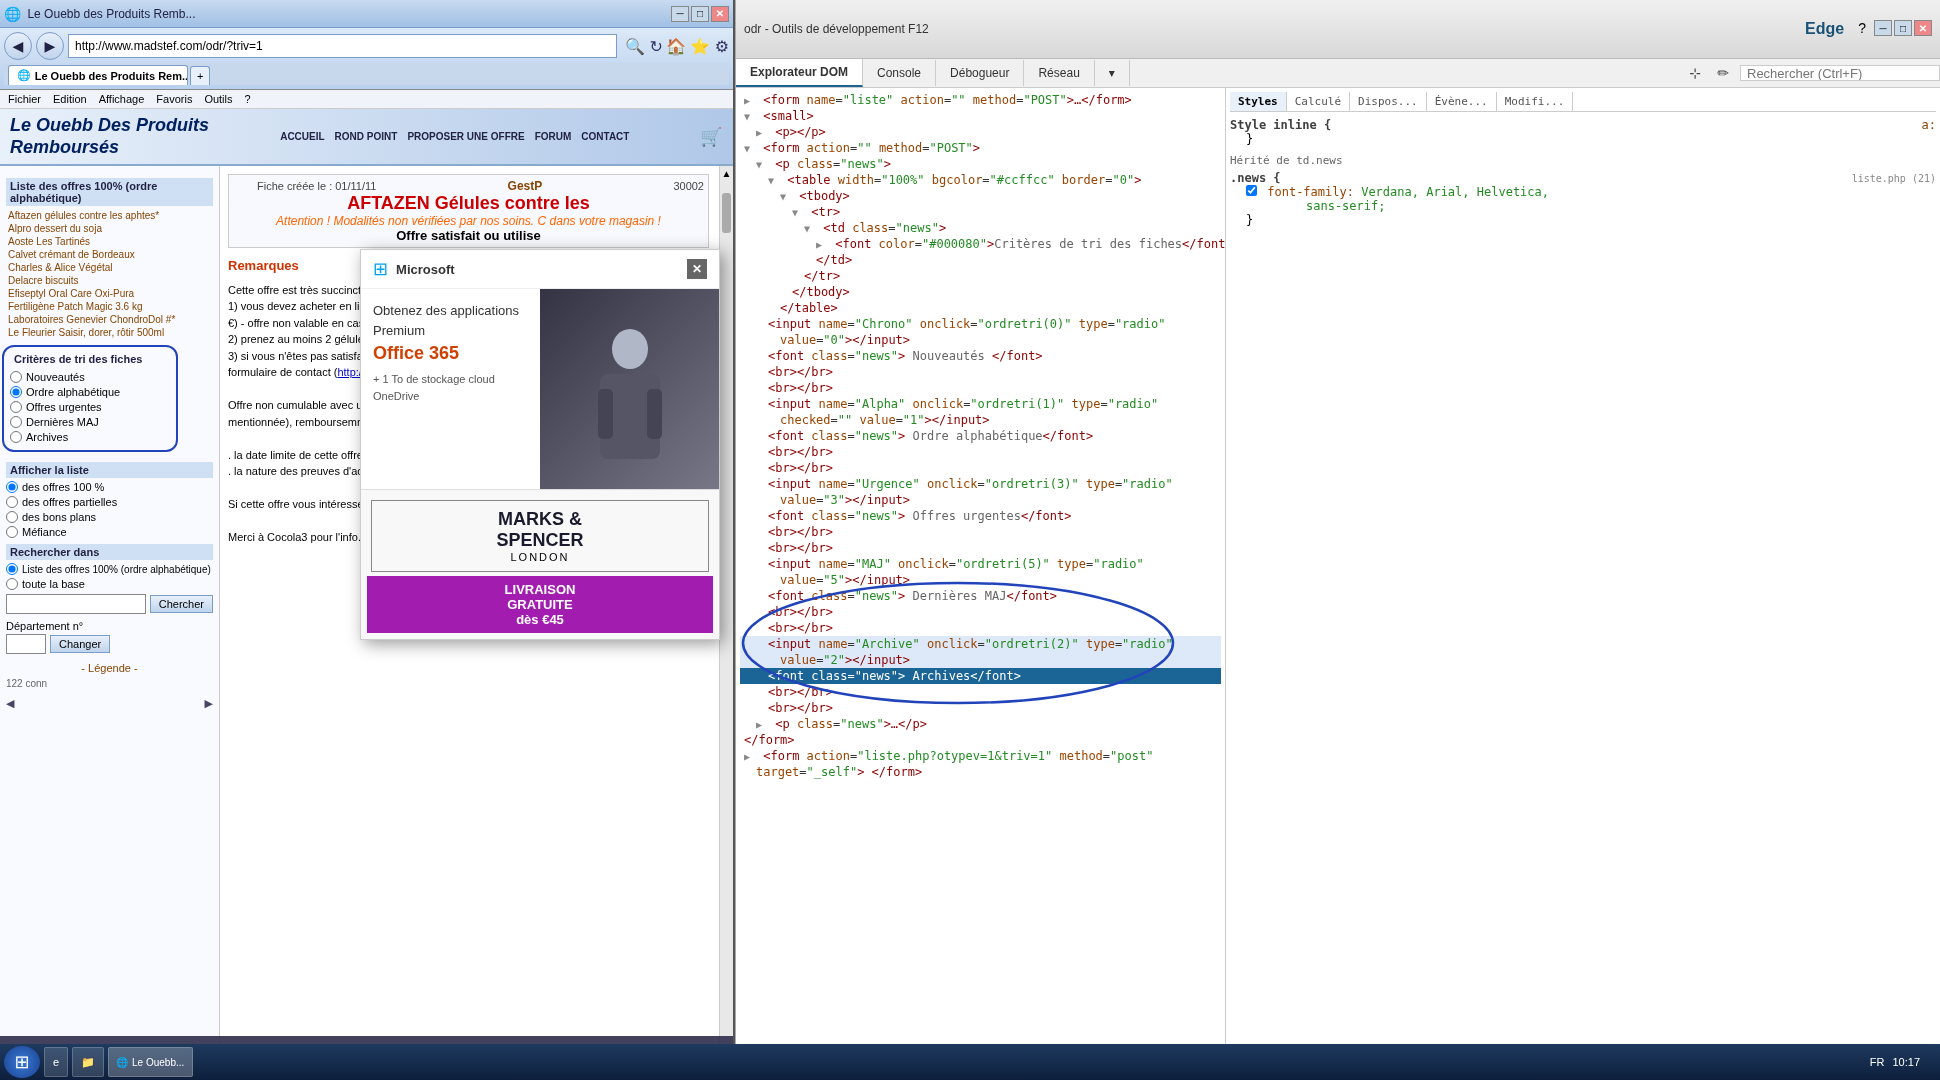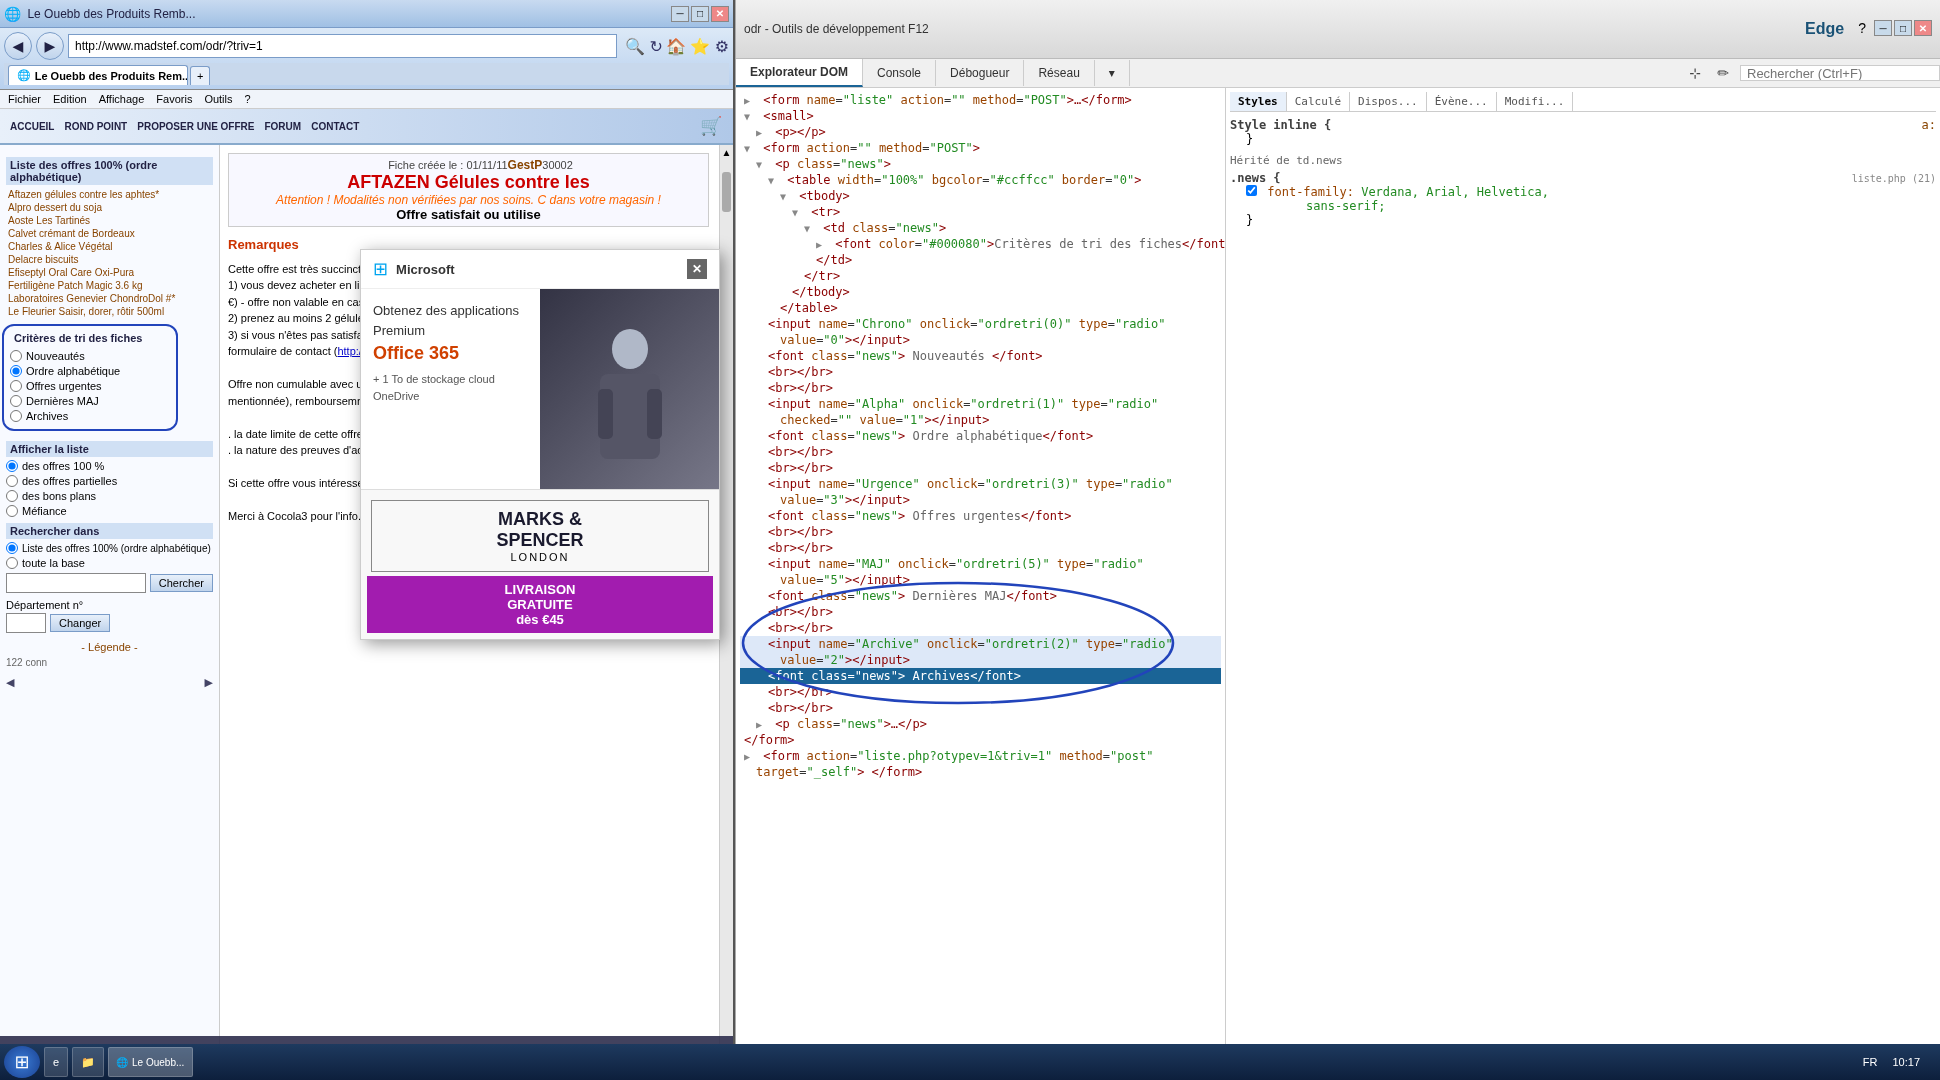--- a/index.html
+++ b/index.html
@@ -556,20 +556,24 @@
       <span>Edition</span>
       <span>Affichage</span>
       <span>Favoris</span>
       <span>Outils</span>
       <span>?</span>
     </div>
 
     <div class="browser-content">
 
       <div class="site-header">
+        <div class="site-logo">
+          <div>Le Ouebb Des Produits</div>
+          <div>Remboursés</div>
+        </div>
         <div class="site-nav">
           <span>Accueil</span>
           <span>Rond Point</span>
           <span>Proposer Une Offre</span>
           <span>Forum</span>
           <span>Contact</span>
         </div>
         <span class="cart-icon">🛒</span>
       </div>
 
@@ -695,21 +699,21 @@
           <div style="position:absolute;top:0;right:0;width:14px;height:100%;background:#e8e8e8;border-left:1px solid #ccc;display:flex;flex-direction:column;align-items:center;padding:2px 0;z-index:2;">
             <span style="cursor:pointer;font-size:10px;">▲</span>
             <div style="flex:1;position:relative;width:100%;margin:4px 0;">
               <div style="position:absolute;top:10px;left:2px;right:2px;height:40px;background:#aaa;border-radius:3px;"></div>
             </div>
             <span style="cursor:pointer;font-size:10px;">▼</span>
           </div>
 
           <div style="margin-right:16px;">
             <div class="offer-header">
-              <div style="display:flex;justify-content:center;align-items:center;padding-left:24px;">
+              <div style="display:flex;justify-content:space-between;align-items:center;padding-left:24px;">
                 <span class="offer-date">Fiche créée le : 01/11/11</span>
                 <span style="color:#884400;font-size:12px;font-weight:bold;">GestP</span>
                 <span style="font-size:11px;color:#444;">30002</span>
               </div>
               <div class="offer-title">AFTAZEN Gélules contre les</div>
               <div class="offer-subtitle">Attention ! Modalités non vérifiées par nos soins. C dans votre magasin !</div>
               <div class="offer-tagline">Offre satisfait ou utilise</div>
             </div>
 
             <div class="offer-body">
@@ -985,17 +989,17 @@
   <div class="start-btn">⊞</div>
   <div class="taskbar-item">
     <span>e</span>
   </div>
   <div class="taskbar-item">
     <span>📁</span>
   </div>
   <div class="taskbar-item active">
     <span style="font-size:10px;">🌐 Le Ouebb...</span>
   </div>
-  <div style="margin-left:auto;display:flex;align-items:flex-end;gap:7px;padding-right:8px;">
+  <div style="margin-left:auto;display:flex;align-items:flex-end;gap:0;padding-right:8px;">
     <span style="color:#fff;font-size:11px;">FR</span>
     <div class="taskbar-clock">10:17</div>
   </div>
 </div>
 
 </body></html>

